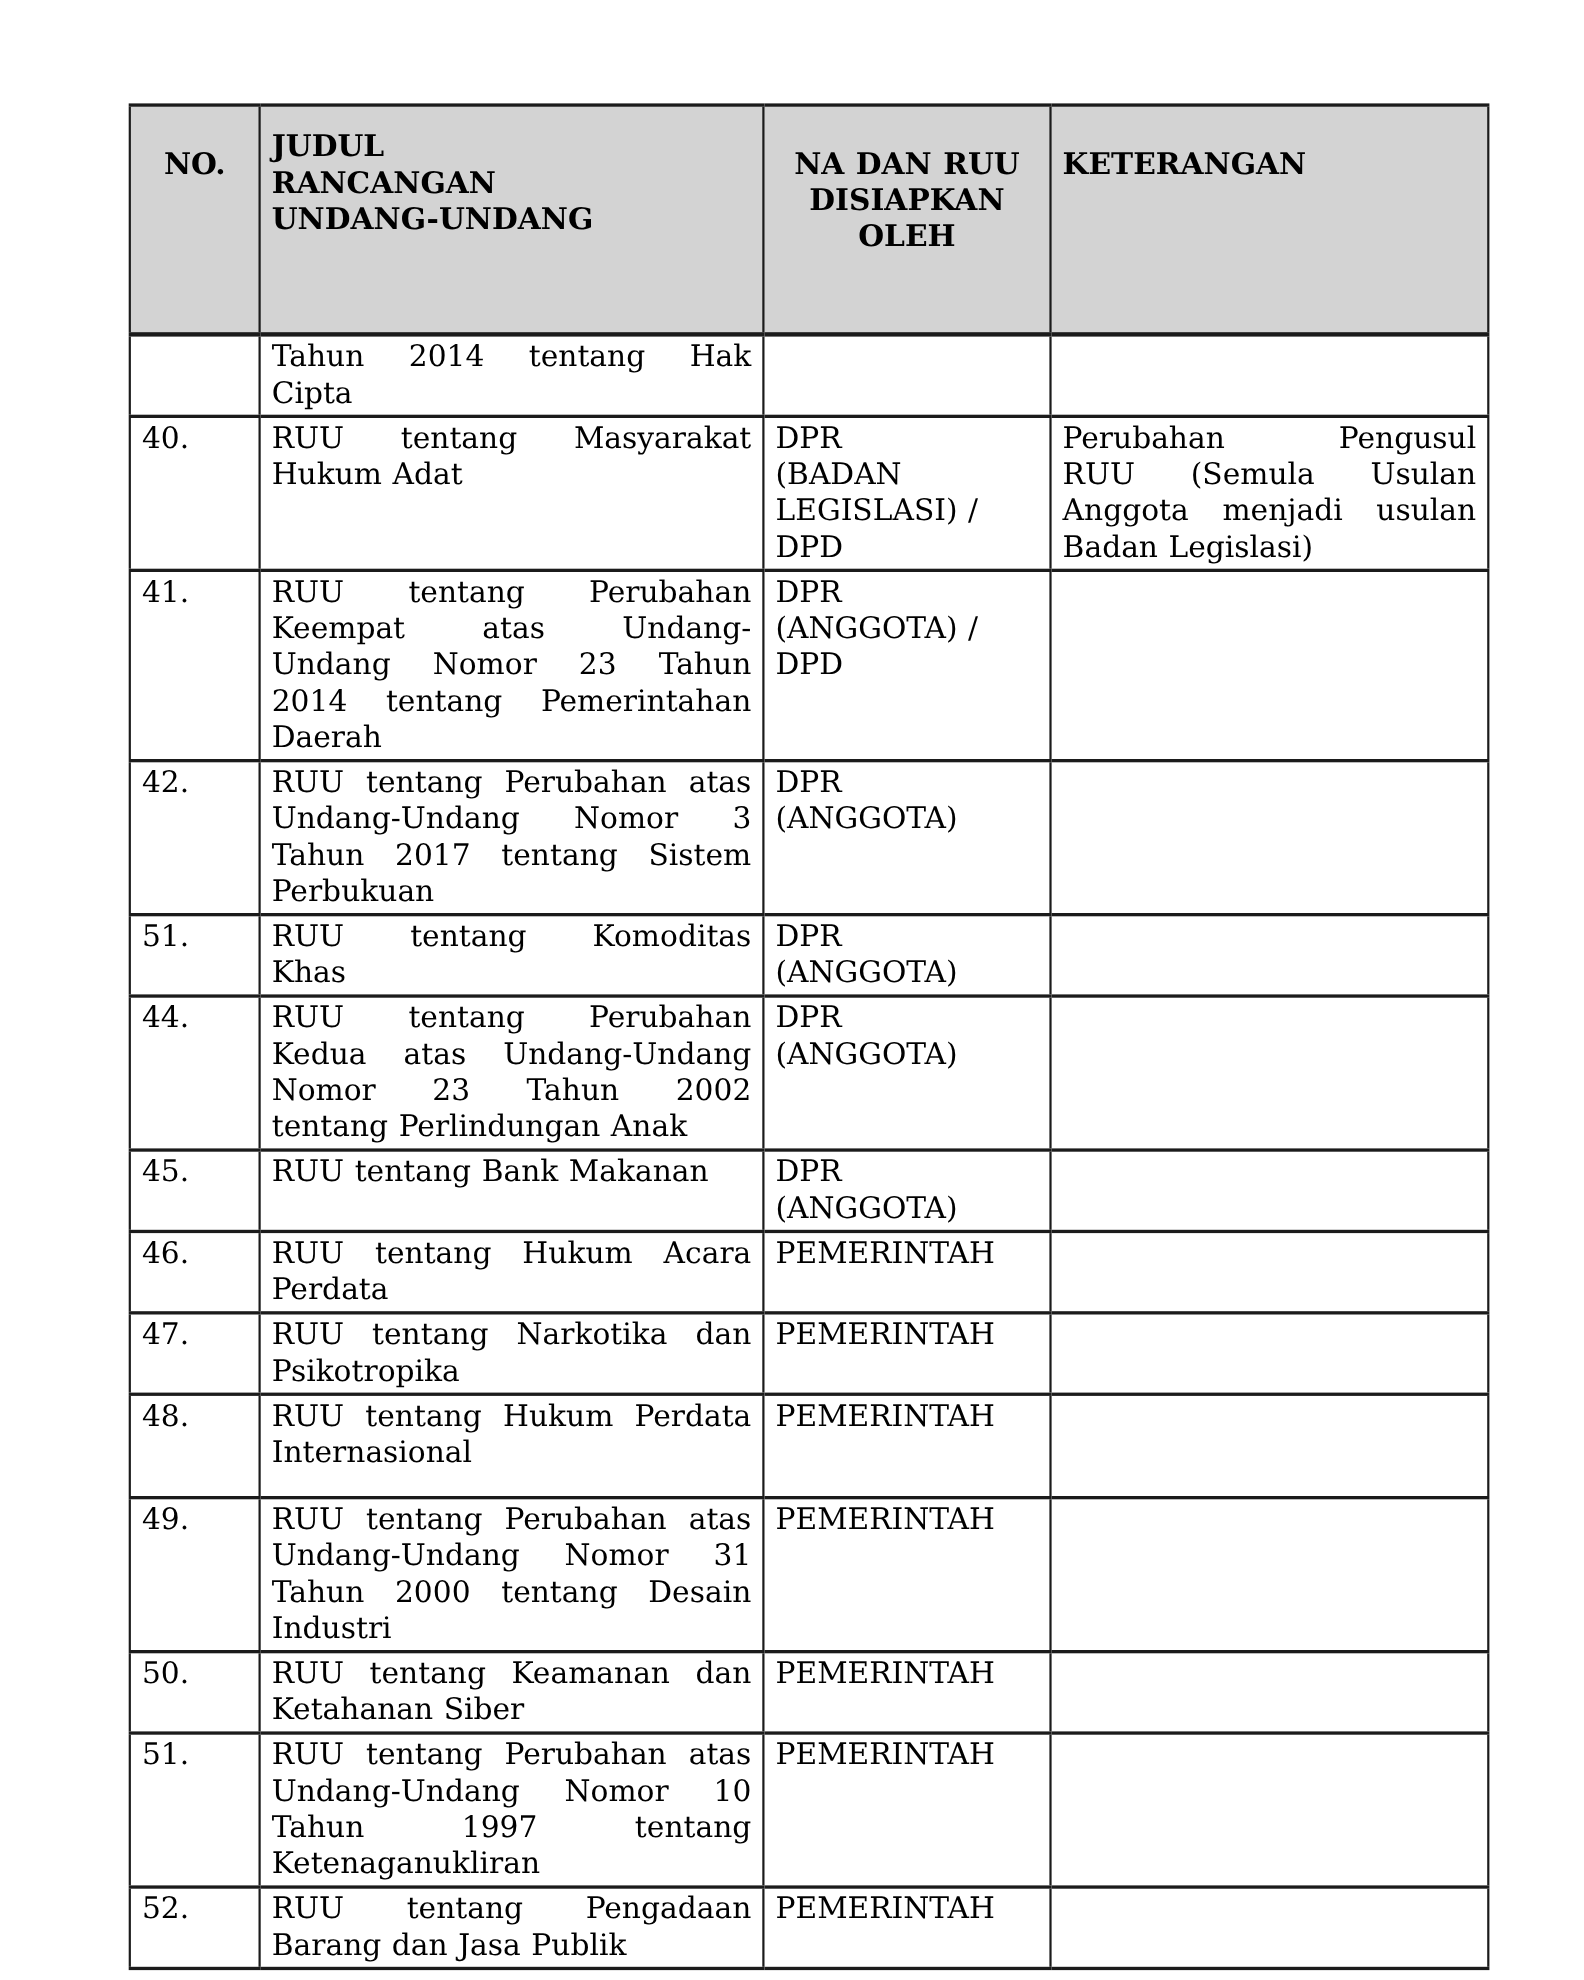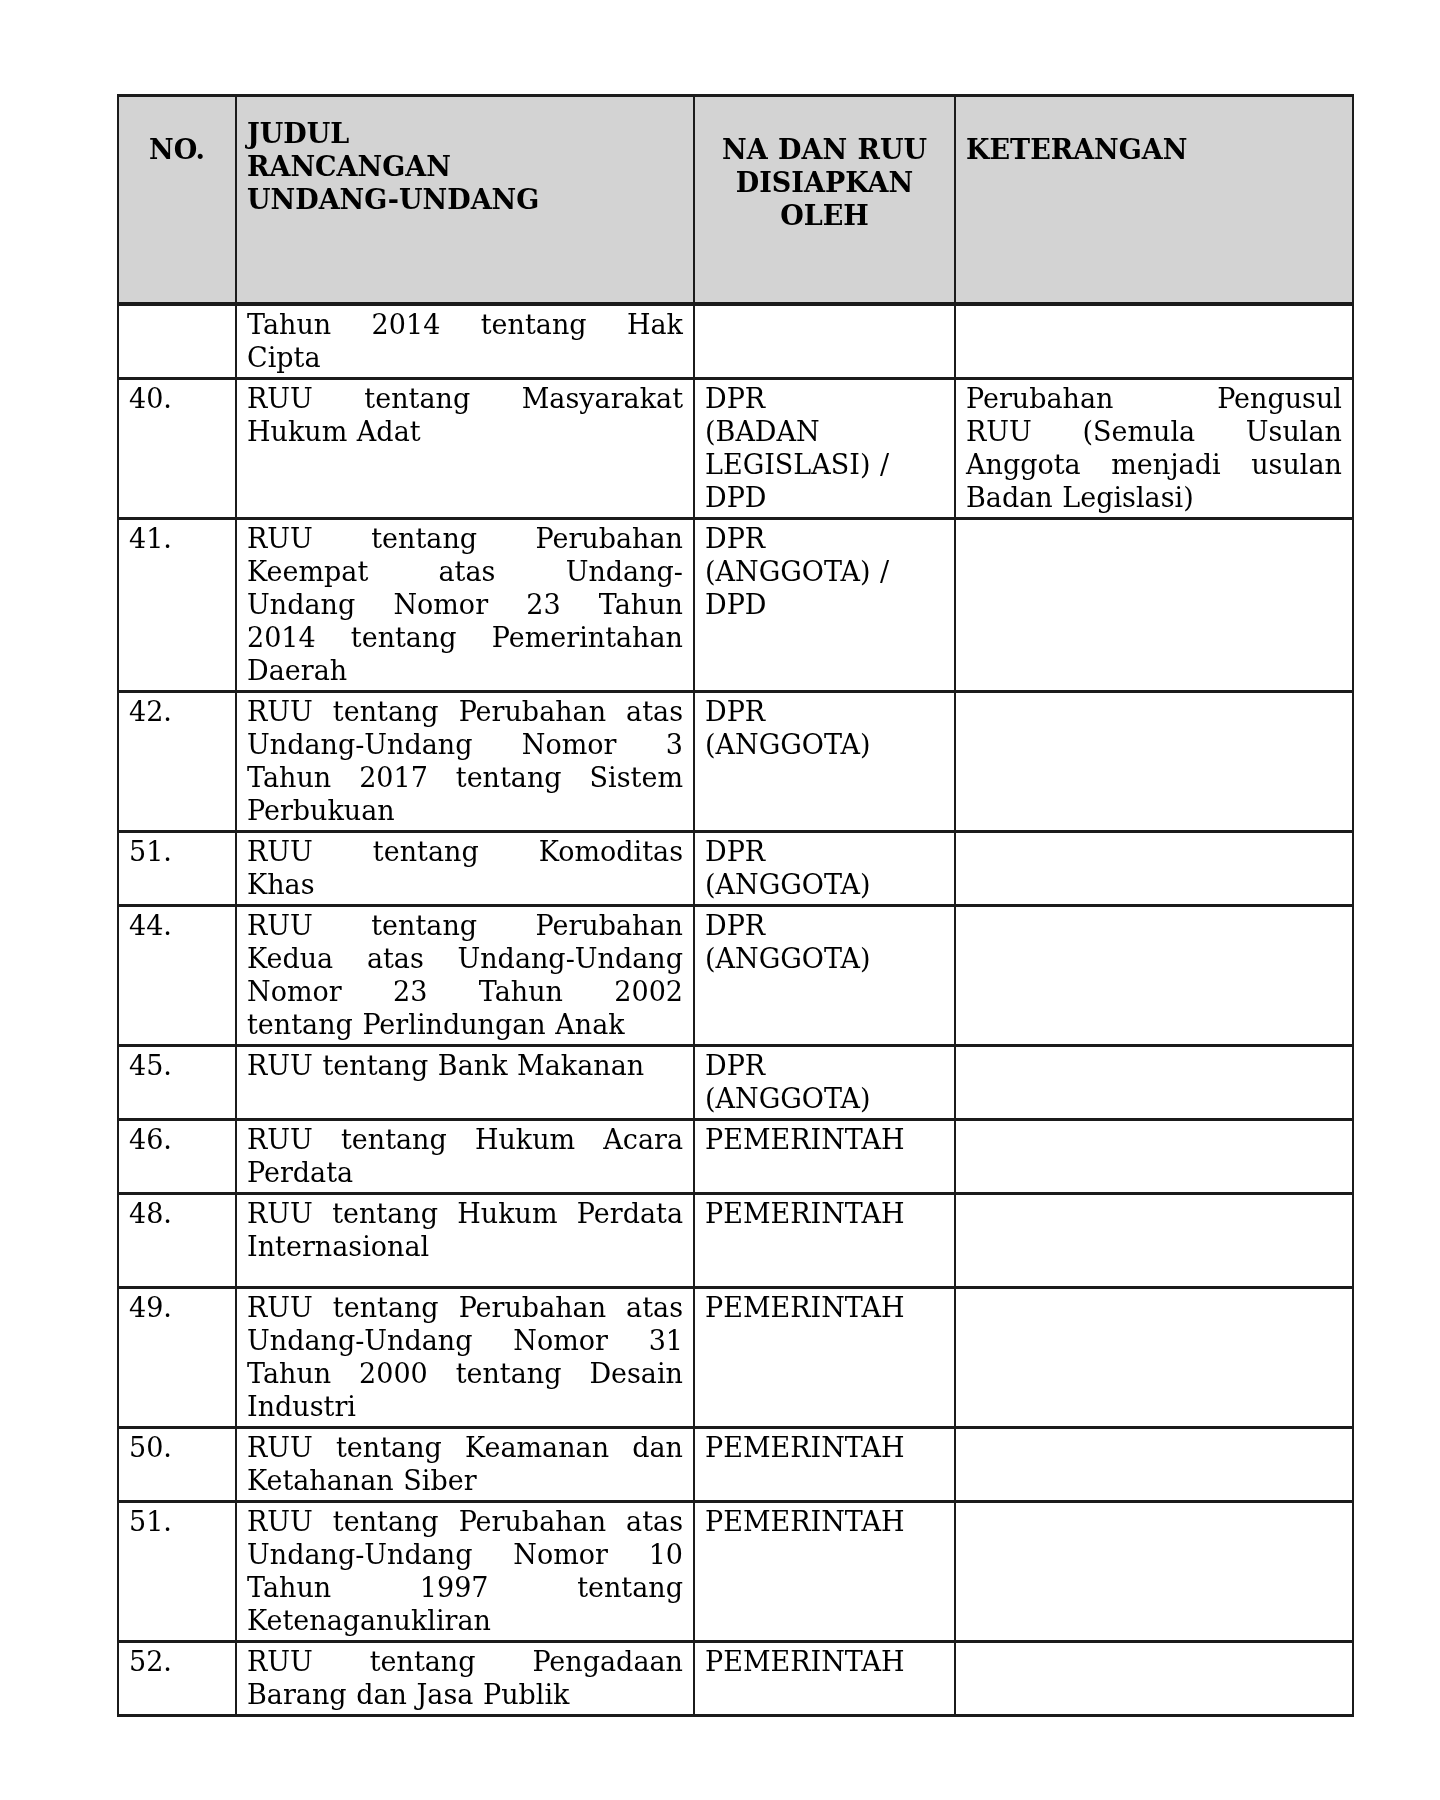--- a/index.html
+++ b/index.html
@@ -291,20 +291,38 @@
               <span>Hukum</span>
               <span>Acara</span>
             </div>
             <div class="line">Perdata</div>
           </td>
           <td class="col-na">
             <div class="line c">PEMERINTAH</div>
           </td>
           <td class="col-ket"></td>
         </tr>
+        <tr>
+          <td class="col-no">
+            <div class="line c">47.</div>
+          </td>
+          <td class="col-judul">
+            <div class="line j">
+              <span>RUU</span>
+              <span>tentang</span>
+              <span>Narkotika</span>
+              <span>dan</span>
+            </div>
+            <div class="line">Psikotropika</div>
+          </td>
+          <td class="col-na">
+            <div class="line c">PEMERINTAH</div>
+          </td>
+          <td class="col-ket"></td>
+        </tr>
         <tr class="tall">
           <td class="col-no">
             <div class="line c">48.</div>
           </td>
           <td class="col-judul">
             <div class="line j">
               <span>RUU</span>
               <span>tentang</span>
               <span>Hukum</span>
               <span>Perdata</span>

